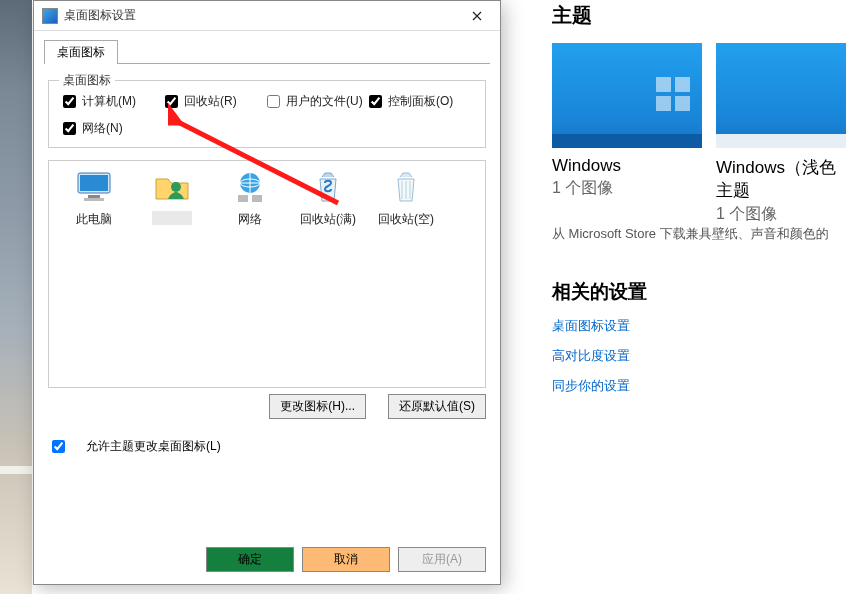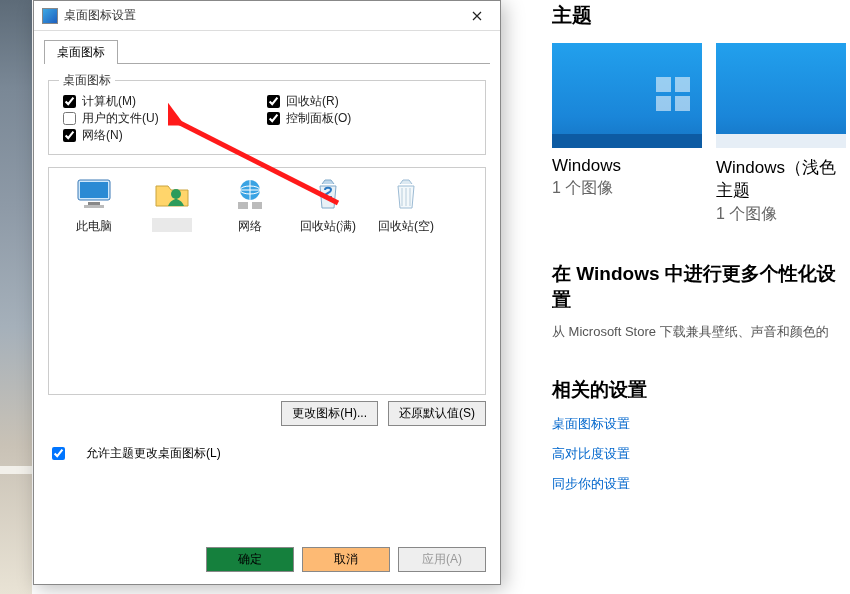--- a/index.html
+++ b/index.html
@@ -18,30 +18,30 @@
   .closebtn { width:46px; height:30px; display:flex; align-items:center;justify-content:center; font-size:15px; color:#222;}
 
   .tabstrip { margin:8px 10px 0 10px; height:24px; position:relative; }
   .tab { display:inline-block; border:1px solid #aaa; border-bottom:none; padding:3px 12px; font-size:12px; background:#fff; position:relative; top:1px;}
   .tabline { border-top:1px solid #aaa; margin:0 10px;}
 
   .body { padding:10px 14px 10px 14px; }
 
   .group { border:1px solid #ccc; margin-top:6px; padding:12px 14px 10px 14px; position:relative;}
   .group .legend { position:absolute; top:-9px; left:10px; background:#fff; padding:0 4px; font-size:12px; color:#333;}
-  .checkgrid { display:grid; grid-template-columns: 1fr 1fr; row-gap:0; font-size:12px; color:#222;}
+  .checkgrid { display:grid; grid-template-columns: 1fr 1fr 1fr 1fr; row-gap:10px; font-size:12px; color:#222;}
   .chk { display:flex; align-items:center; gap:6px;}
   .chk input{ width:13px;height:13px; margin:0; accent-color:#000;}
 
   .iconbox { border:1px solid #ccc; margin-top:12px; height:228px; padding:8px 6px; display:flex; align-items:flex-start; gap:0; }
   .iconitem { width:78px; text-align:center; font-size:12px; color:#222; }
   .iconitem .ic { width:40px;height:36px; margin:0 auto 6px auto; position:relative;}
   .ic svg{width:100%;height:100%;}
 
-  .belowbtns { margin-top:6px; display:flex; justify-content:flex-end; gap:10px;}
+  .belowbtns { margin-top:6px; display:flex; justify-content:flex-end; gap:22px;}
   .winbtn { min-width:88px; height:25px; font-size:12px; border:1px solid #888; background:#eee; padding:0 10px; text-align:center;}
   .winbtn:disabled{ color:#999;}
 
   .allowchk { margin-top:18px; font-size:12px; display:flex; align-items:center; gap:18px;}
 
   .dlgbtns { position:absolute; bottom:12px; right:14px; display:flex; gap:8px;}
 
   
   .arrow { position:absolute; left:134px; top:92px; width:180px; height:120px; pointer-events:none;}
 
@@ -203,20 +203,19 @@
     </div>
     <div class="theme" style="width:130px">
       <div class="thumb" style="width:130px">
           <div class="tbar" style="background:#e6eef6"></div>
         </div>
       <div class="thname">Windows（浅色主题</div>
       <div class="thsub">1 个图像</div>
     </div>
   </div>
 
-  <h2 class="sectH">在 Windows 中进行更多个性化设置</h2>
   <div class="subtext">从 Microsoft Store 下载兼具壁纸、声音和颜色的</div>
 
   <h2 class="sectH">相关的设置</h2>
   <a class="link">桌面图标设置</a>
   <a class="link">高对比度设置</a>
   <a class="link">同步你的设置</a>
 </div>
 
 </body></html>

